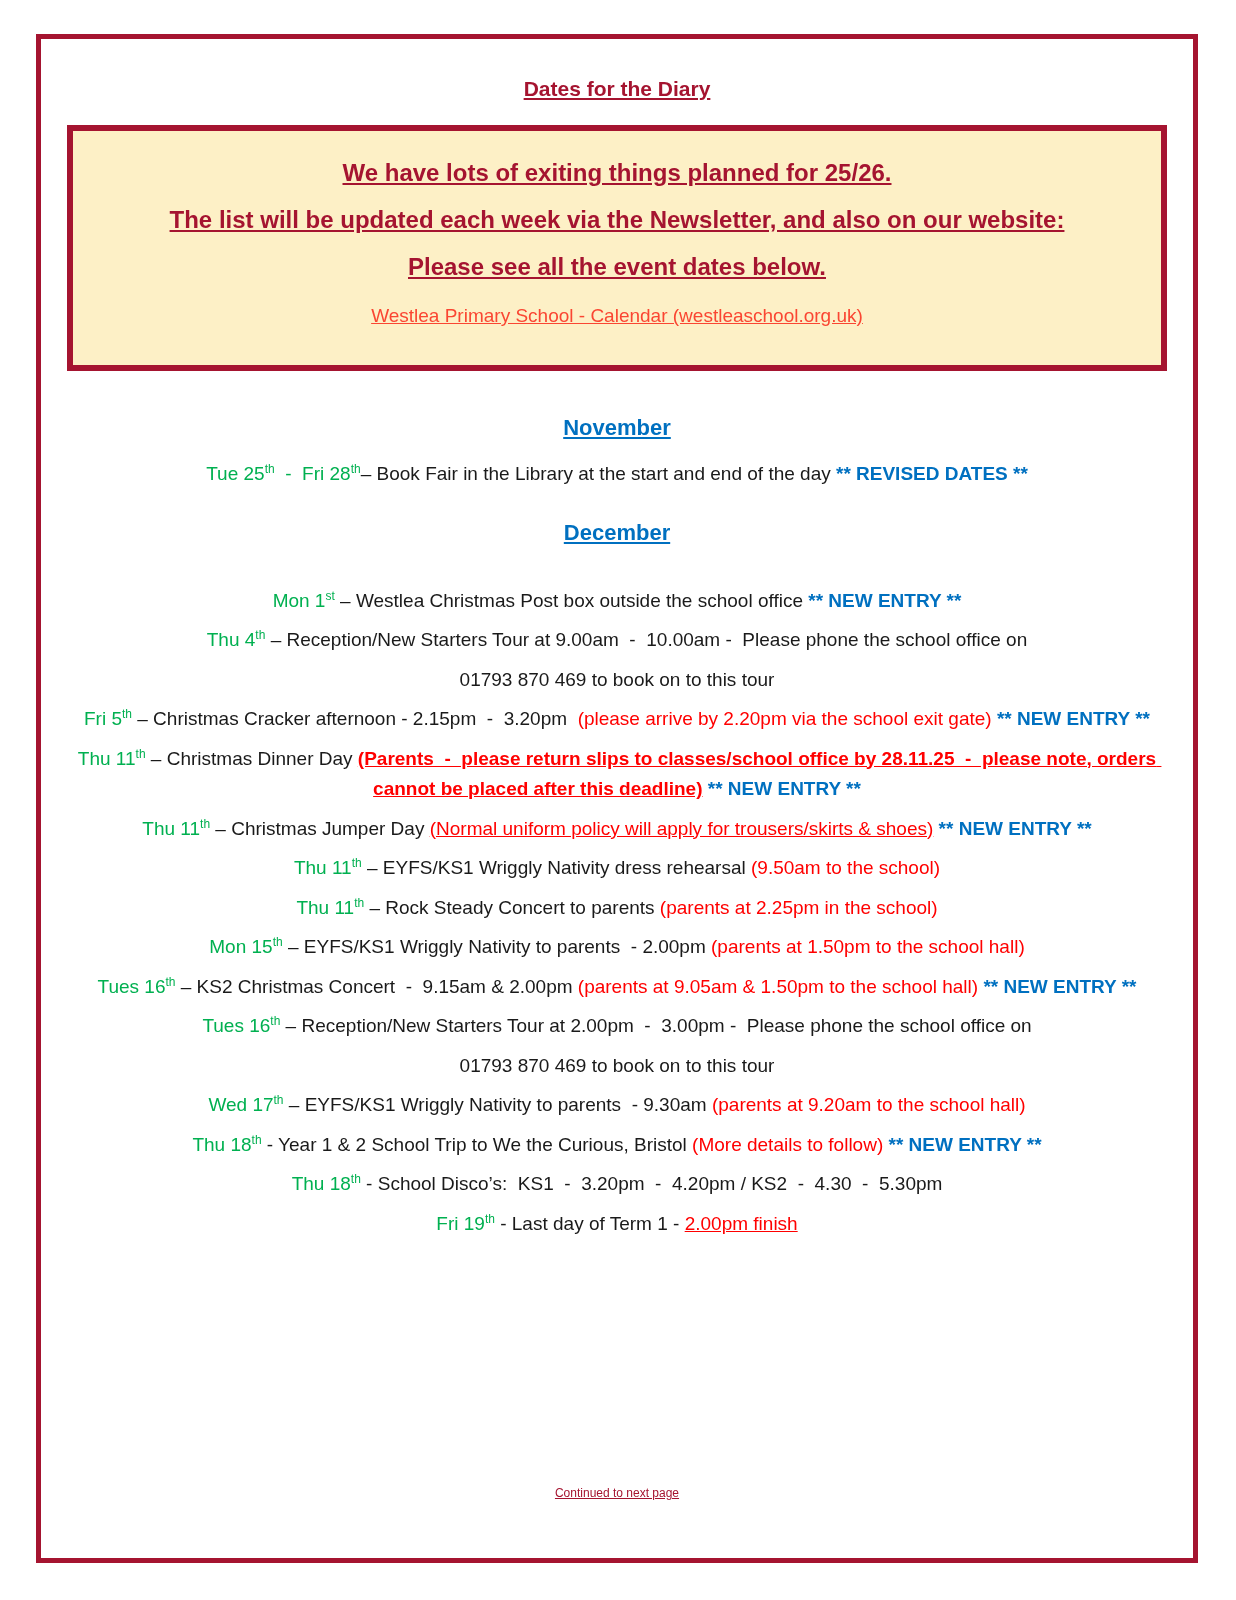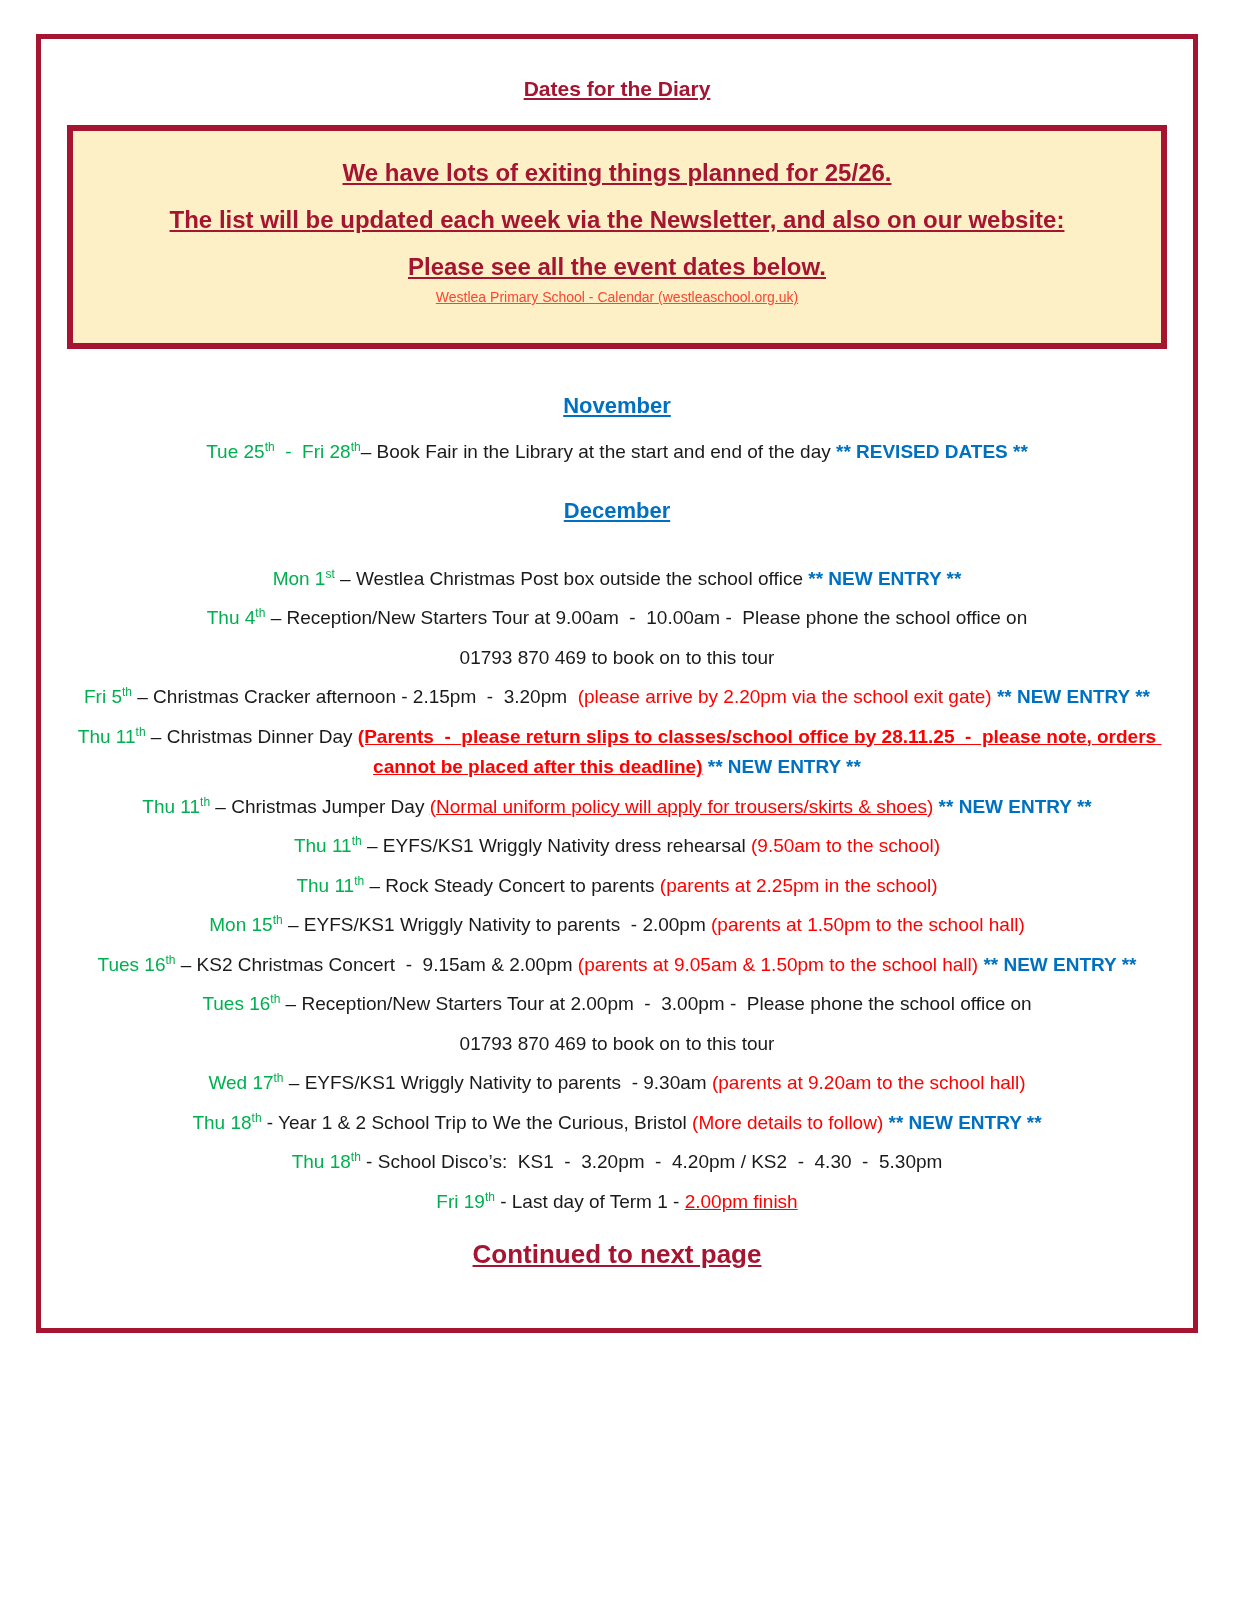--- a/index.html
+++ b/index.html
@@ -16,21 +16,21 @@
   body{
     width:1236px;height:1600px;
     font-family:"Liberation Sans","DejaVu Sans",sans-serif;
     color:var(--ink);
     position:relative;
   }
   .page{
     position:absolute;left:0;top:0;width:1236px;height:1600px;background:#fff;
   }
   .page-border{
-    position:absolute;left:36px;top:34px;width:1162px;height:1299px;
+    position:absolute;left:36px;top:34px;width:1162px;height:1529px;
     border:5px solid var(--dark_red);
     background:#fff;
   }
   .page-title{
     margin-top:38px;
     text-align:center;
     font-size:21px;font-weight:bold;
     color:var(--dark_red);
     text-decoration:underline;
   }
@@ -41,21 +41,21 @@
     background:var(--box_fill);
     text-align:center;
     padding:28px 18px 38px;
   }
   .intro-line{
     font-size:24px;font-weight:bold;color:var(--dark_red);
     margin-top:19px;
     text-decoration:underline;
   }
   .intro-line:first-child{margin-top:0;}
-  .intro-link-row{margin-top:8px;font-size:14px;}
+  .intro-link-row{margin-top:24px;font-size:19px;}
   .intro-link{
     color:var(--link);
     text-decoration:underline;
     cursor:pointer;
   }
   .section-heading{
     text-align:center;
     font-size:22px;font-weight:bold;
     color:var(--blue);
     text-decoration:underline;
@@ -82,21 +82,21 @@
   .seg-k{color:var(--ink);}
   .seg-r{color:var(--red);}
   .seg-ru{color:var(--red);text-decoration:underline;}
   .seg-rbu{color:var(--red);font-weight:bold;text-decoration:underline;}
   .seg-b{color:var(--blue);font-weight:bold;}
   .footer-note{
     position:absolute;
     left:0;right:0;
     bottom:58px;
     text-align:center;
-    font-size:26px;font-weight:bold;
+    font-size:12px;font-weight:normal;
     color:var(--dark_red);
     text-decoration:underline;
   }
 </style>
 </head>
 <body>
 
 <div class="page">
   <div class="page-border">
 

